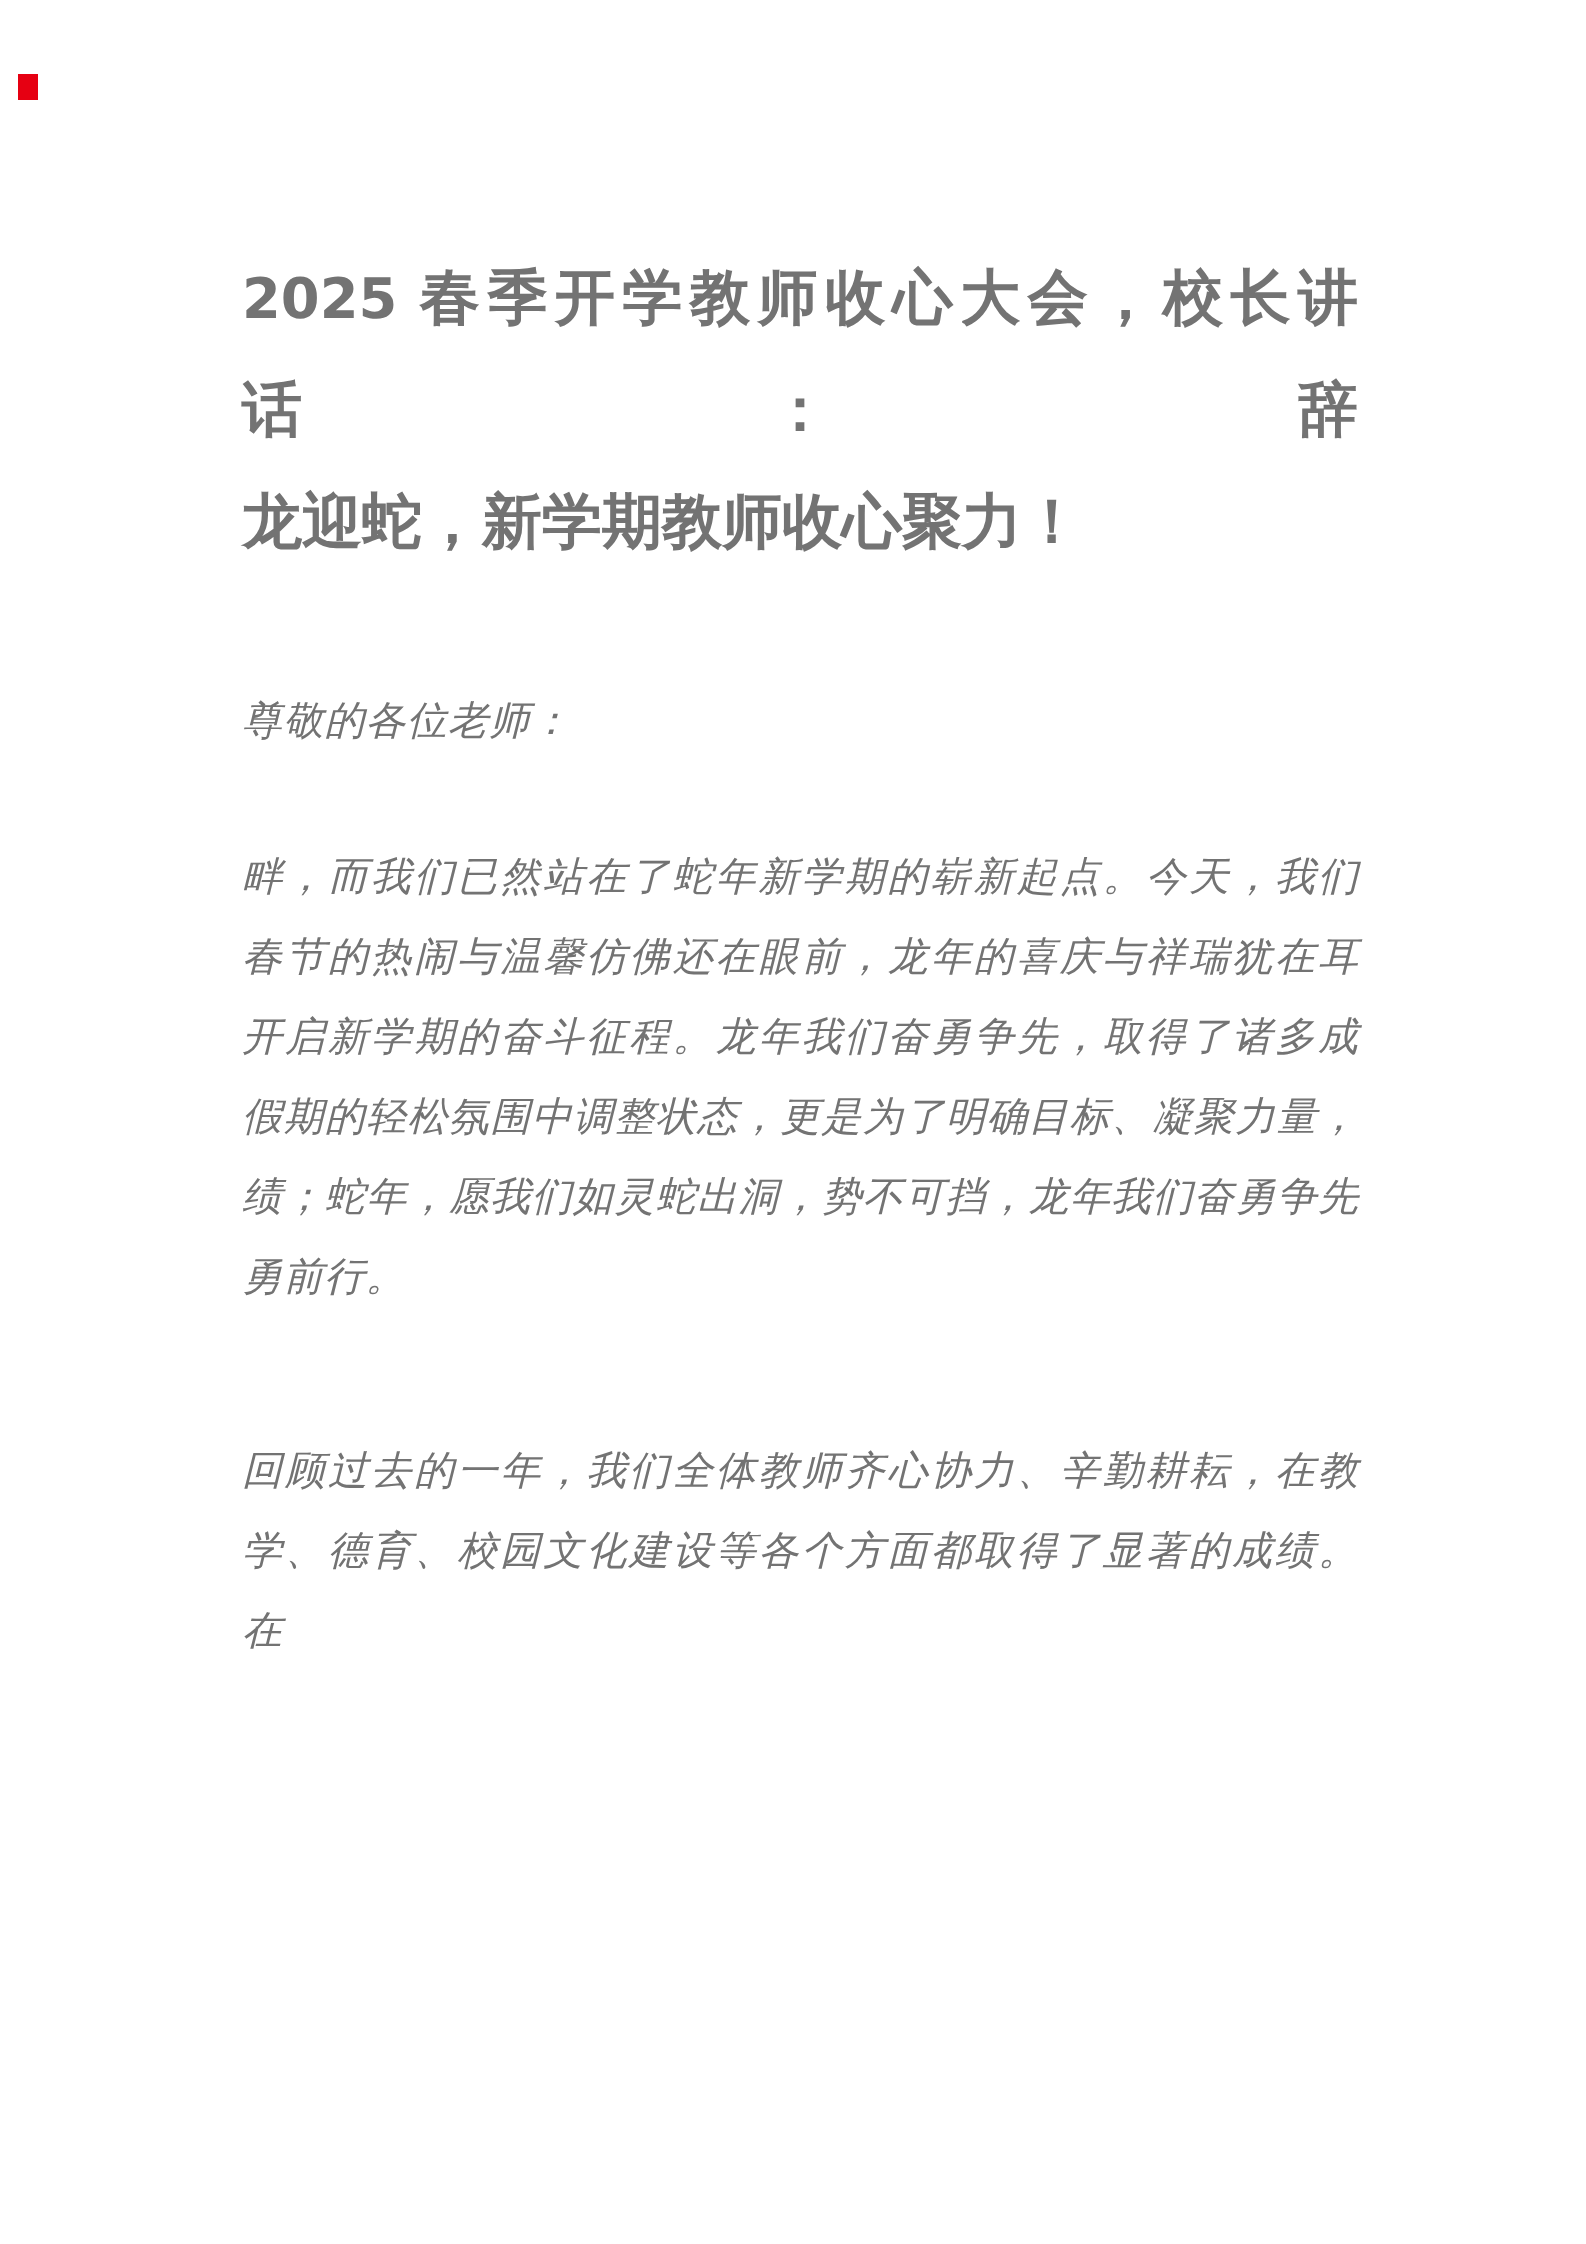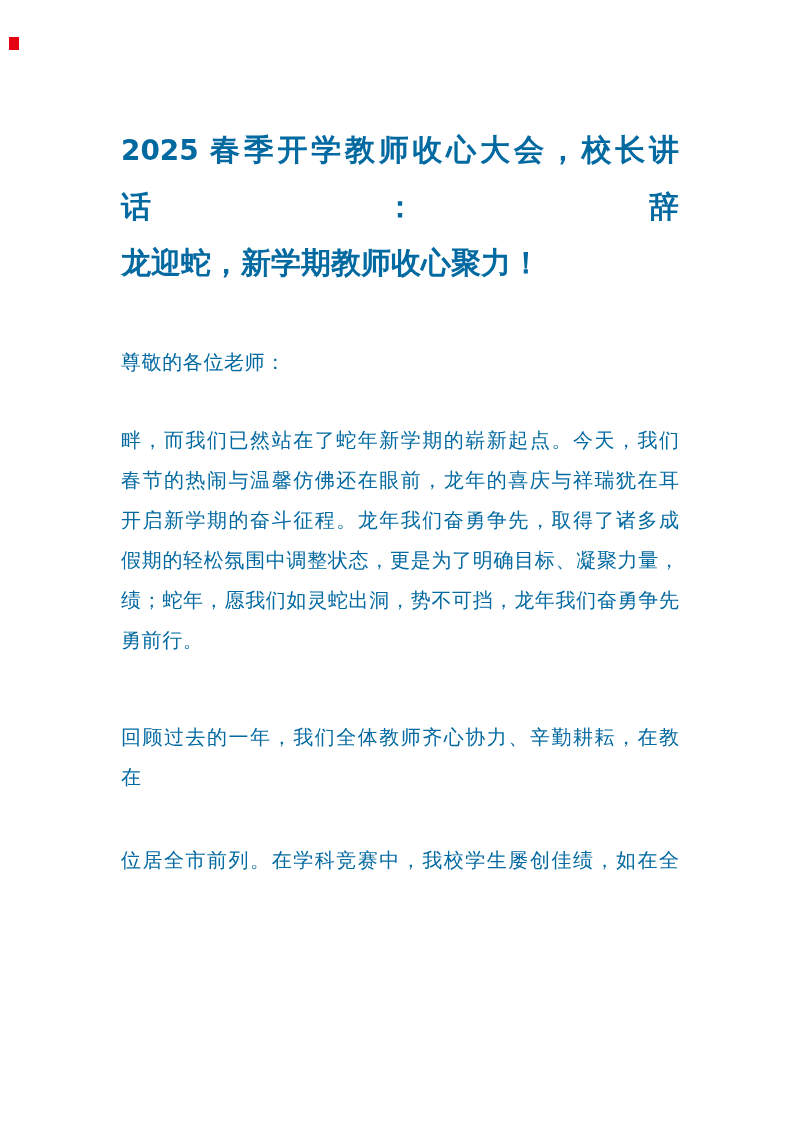--- a/index.html
+++ b/index.html
@@ -1,21 +1,21 @@
 <!DOCTYPE html>
 <html><head>
 <meta charset="utf-8">
 <style>
   html,body{margin:0;padding:0;background:#ffffff;}
   .page{
     position:relative;
     width:693px;height:1122px;
     background:#ffffff;
     overflow:hidden;
-    color:#0369a1;
+    color:#737373;
     font-family:"Liberation Serif","DejaVu Serif",serif;
   }
   .red-mark{
     position:absolute;left:9px;top:37px;
     width:10px;height:13px;
   }
   .content{
     position:absolute;left:121px;top:0;
     width:558px;
   }
@@ -25,20 +25,21 @@
     font-size:30px;
   }
   .title-line{line-height:56px;}
   .title-line.fill{text-align:justify;text-align-last:justify;}
   .title-line.center{text-align:left;}
   .line{
     font-size:20px;
     line-height:40px;
     letter-spacing:0.6px;
     text-align:left;
+    font-style:italic;
   }
   .just{text-align:justify;text-align-last:justify;letter-spacing:0;}
   .salutation{margin-top:51px;}
   .hello{margin-top:47px;}
   .para-1{margin-top:38px;}
   .para-2{margin-top:57px;}
   .para-3{margin-top:43px;}
   b.latin{
     font-family:"DejaVu Sans","Liberation Sans",sans-serif;
     font-weight:bold;
@@ -67,21 +68,21 @@
       <div class="line just">畔，而我们已然站在了蛇年新学期的崭新起点。今天，我们</div>
       <div class="line just">春节的热闹与温馨仿佛还在眼前，龙年的喜庆与祥瑞犹在耳</div>
       <div class="line just">开启新学期的奋斗征程。龙年我们奋勇争先，取得了诸多成</div>
       <div class="line just">假期的轻松氛围中调整状态，更是为了明确目标、凝聚力量，</div>
       <div class="line just">绩；蛇年，愿我们如灵蛇出洞，势不可挡，龙年我们奋勇争先</div>
       <div class="line">勇前行。</div>
     </div>
 
     <div class="para-2">
       <div class="line just">回顾过去的一年，我们全体教师齐心协力、辛勤耕耘，在教</div>
+      <div class="line just">学、德育、校园文化建设等各个方面都取得了显著的成绩。</div>
       <div class="line">在</div>
     </div>
 
     <div class="para-3">
-      <div class="line just">位居全市前列。在学科竞赛中，我校学生屡创佳绩，如在全</div>
     </div>
 
   </div>
 </div>
 
 </body></html>

